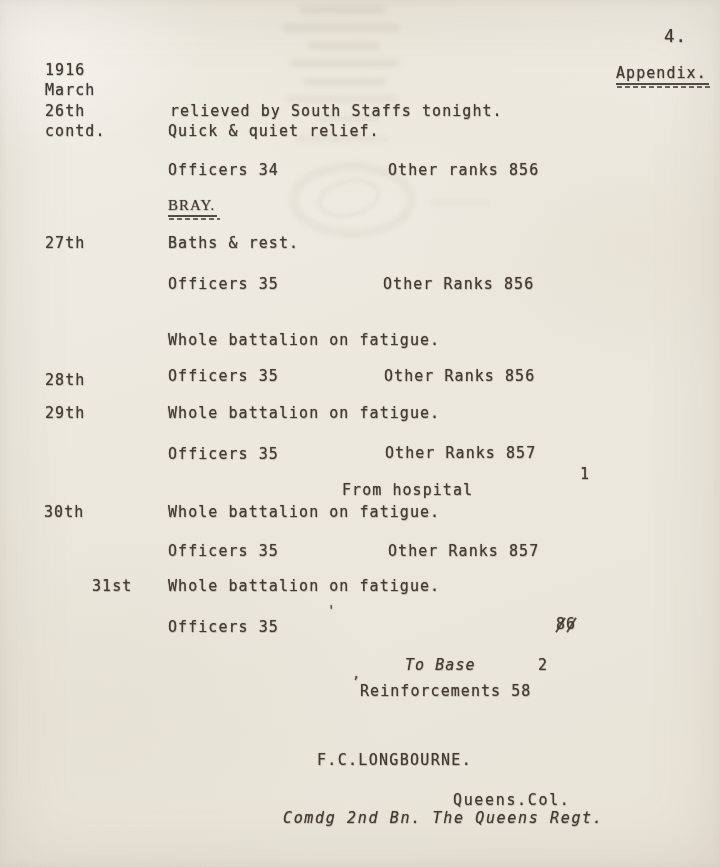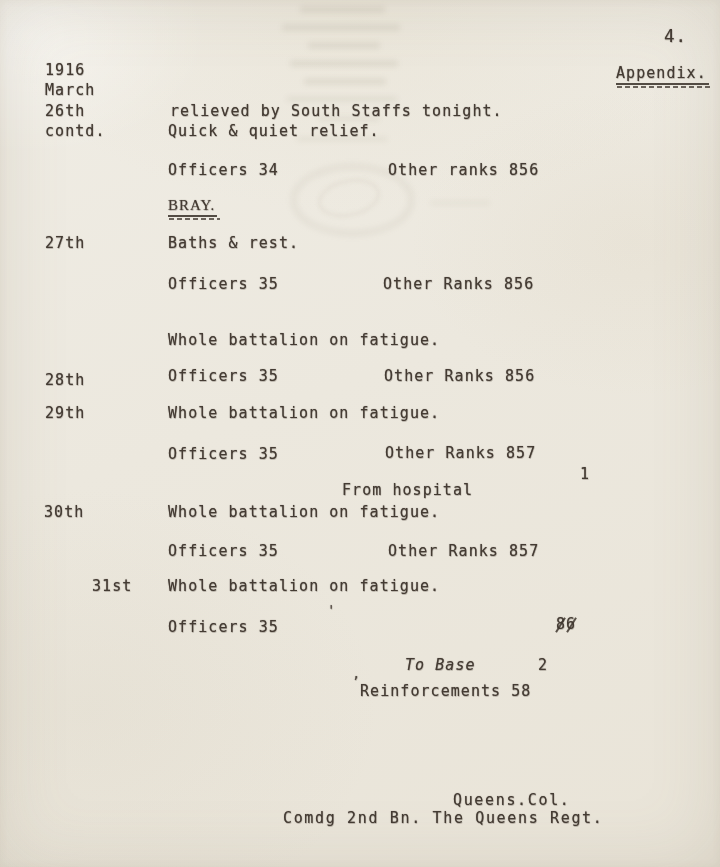--- a/index.html
+++ b/index.html
@@ -121,16 +121,17 @@
   <div class="t" style="left:168px; top:579px;">Whole battalion on fatigue.</div>
   <div class="t" style="left:168px; top:620px;">Officers 35</div>
   <div class="t struck" style="left:556px; top:617px;">86</div>
   <div class="t" style="left:360px; top:638px;margin-top:46px;">Reinforcements 58</div>
   <div class="t" style="left:405px; top:658px;font-style:italic;">To Base</div>
   <div class="t" style="left:538px; top:658px;">2</div>
 
   <div class="t stray" style="left:327px; top:603px;">'</div>
   <div class="t stray" style="left:352px; top:666px;">,</div>
 
+  <div class="t sig" style="left:317px; top:753px;">F.C.LONGBOURNE.</div>
   <div class="t sig2" style="left:453px; top:793px;">Queens.Col.</div>
-  <div class="t sig2" style="left:283px; top:811px;">Comdg 2nd Bn. The Queens Regt.</div>
+  <div class="t sig2" style="left:283px; top:811px;font-style:italic;">Comdg 2nd Bn. The Queens Regt.</div>
 
 </div>
 
 </body></html>

